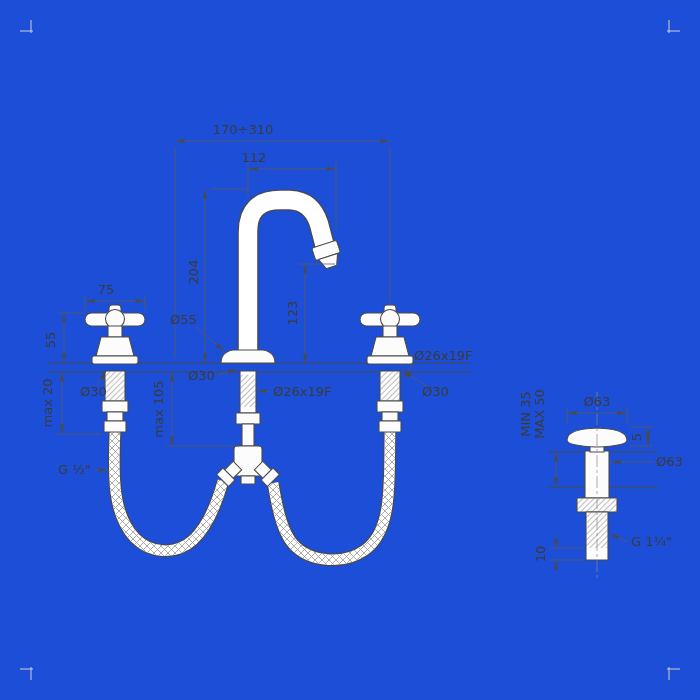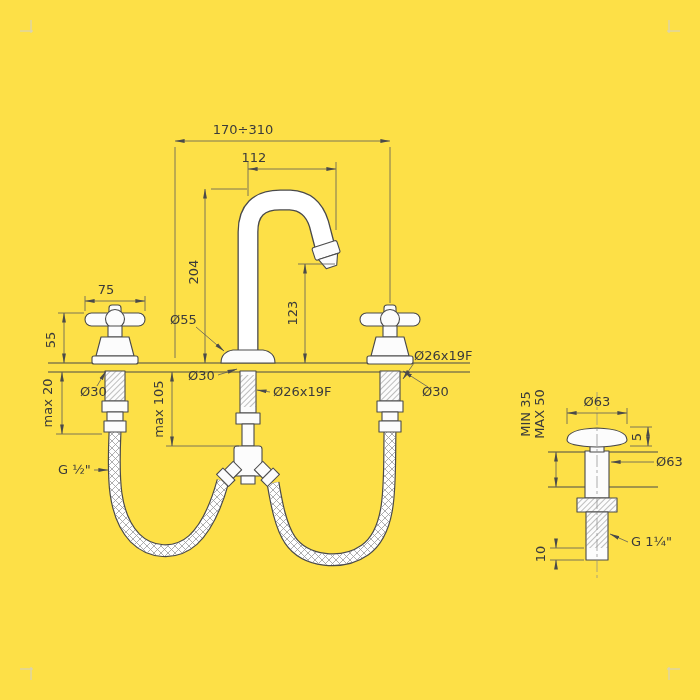--- a/index.html
+++ b/index.html
@@ -1,16 +1,16 @@
 <!DOCTYPE html>
 <html><head>
 <meta charset="utf-8">
 <style>
   html,body { margin:0; padding:0; background:#ffffff; }
-  .page { width:700px; height:700px; background:#fde047; position:relative; overflow:hidden; }
+  .page { width:700px; height:700px; background:#1d4ed8; position:relative; overflow:hidden; }
   svg { display:block; }
   text { font-family:"DejaVu Sans", sans-serif; font-size:13px; fill:#3b3b3b; }
   .fx   { fill:#fcfcfc; stroke:#4a4a4a; stroke-width:1.1; stroke-linejoin:round; }
   .ln   { stroke:#4a4a4a; stroke-width:1.1; fill:none; }
   .dim  { stroke:#5a5a5a; stroke-width:0.8; fill:none; }
   .lead { stroke:#5a5a5a; stroke-width:0.8; fill:none; }
   .cl   { stroke:#8a8a8a; stroke-width:0.7; stroke-dasharray:12 3 3 3; fill:none; }
   .corner { stroke:#cfcfcf; stroke-width:1; fill:none; }
   .hatchfill { fill:url(#hatch); stroke:none; }
 </style>

